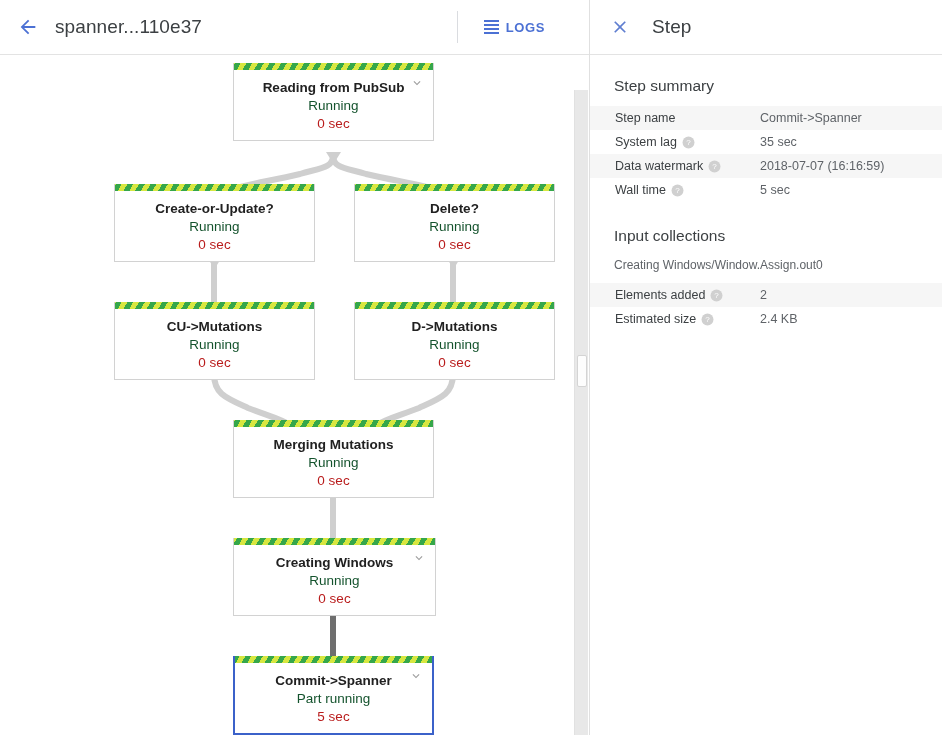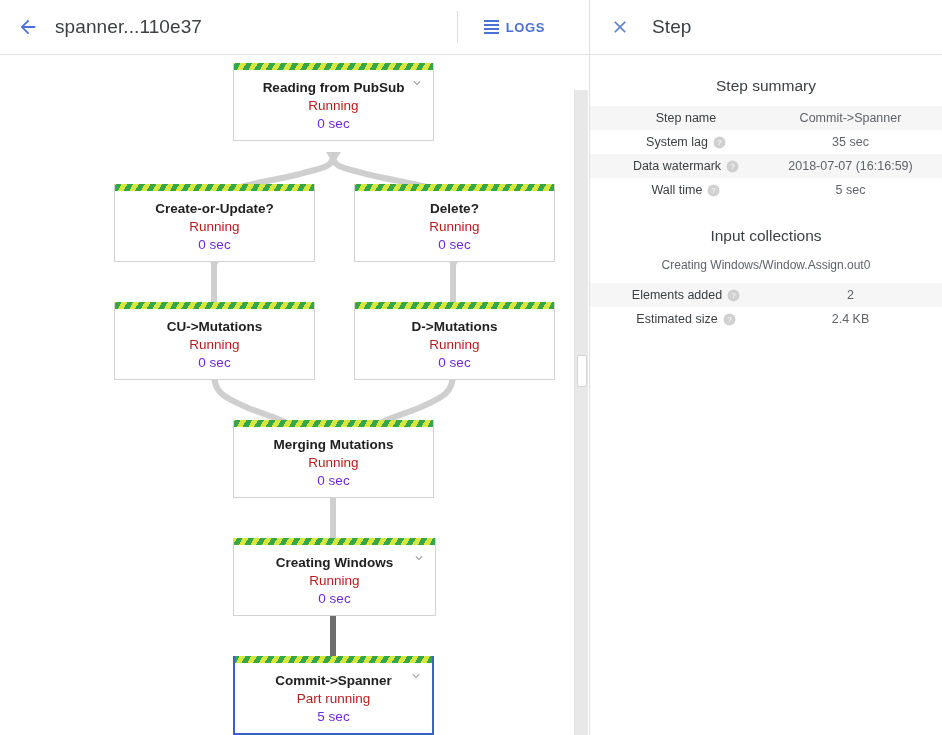--- a/index.html
+++ b/index.html
@@ -109,27 +109,27 @@
   }
   .node-body { padding: 9px 0 8px 0; position: relative; }
   .node-title {
     font-size: 13.5px;
     font-weight: bold;
     color: #212121;
     line-height: 17px;
   }
   .node-status {
     font-size: 13.5px;
-    color: #b91c1c;
+    color: #14532d;
     line-height: 17px;
     margin-top: 1px;
   }
   .node-time {
     font-size: 13.5px;
-    color: #6d28d9;
+    color: #b91c1c;
     line-height: 17px;
     margin-top: 1px;
   }
   .node-chevron {
     position: absolute;
     right: 9px;
     top: 6px;
     width: 14px; height: 14px;
     cursor: pointer;
   }
@@ -171,21 +171,21 @@
     display: flex; align-items: center; justify-content: center;
     cursor: pointer;
     border-radius: 50%;
   }
   #step-panel-title {
     font-size: 19px;
     color: #3c4043;
     margin-left: 12px;
     letter-spacing: 0.1px;
   }
-  #right-body { padding: 21px 0 0 0; text-align: center; }
+  #right-body { padding: 21px 0 0 0; }
 
   .section-heading {
     font-size: 15.5px;
     color: #3c4043;
     padding: 0 24px;
     margin-bottom: 10px;
     line-height: 20px;
   }
   .collection-name {
     font-size: 12px;

